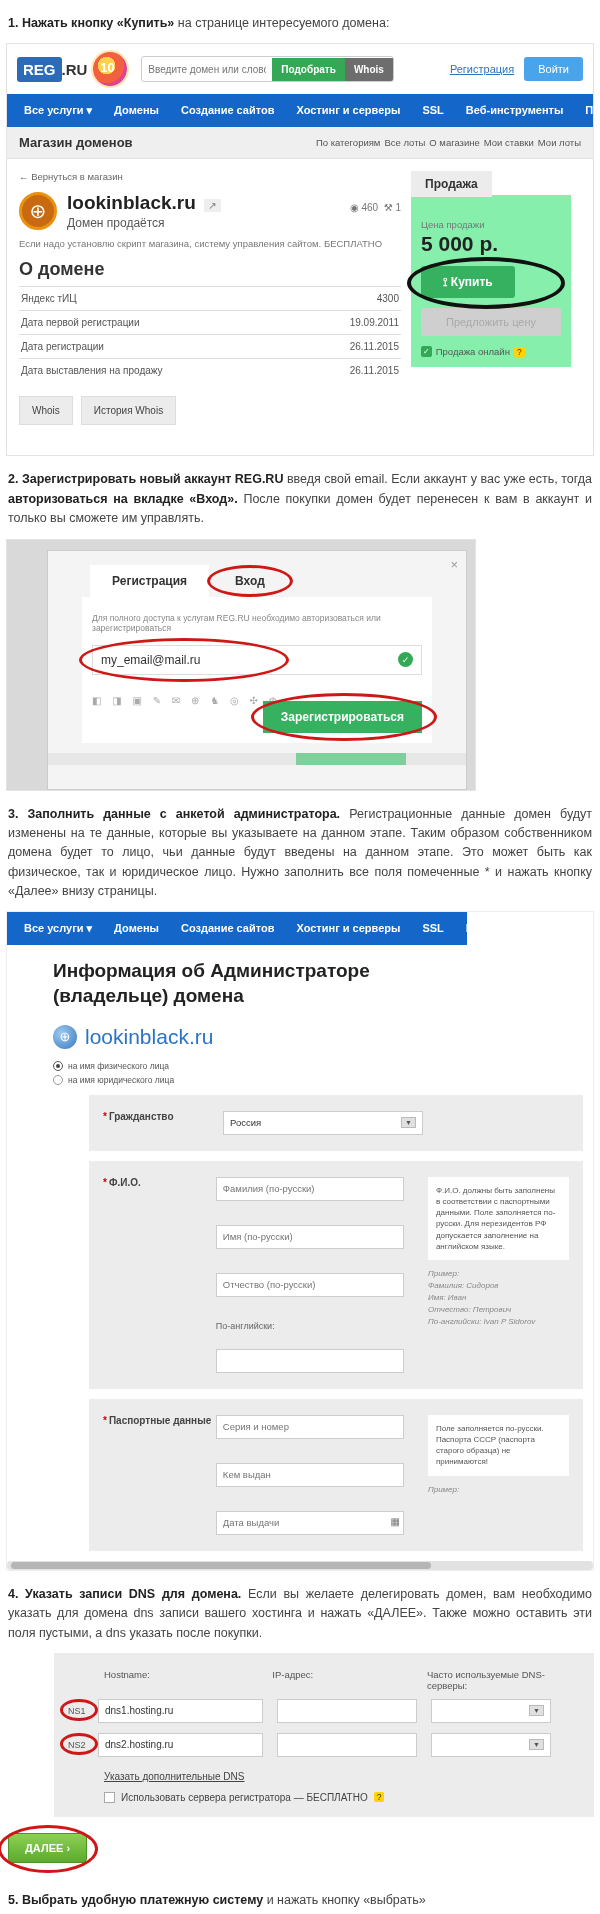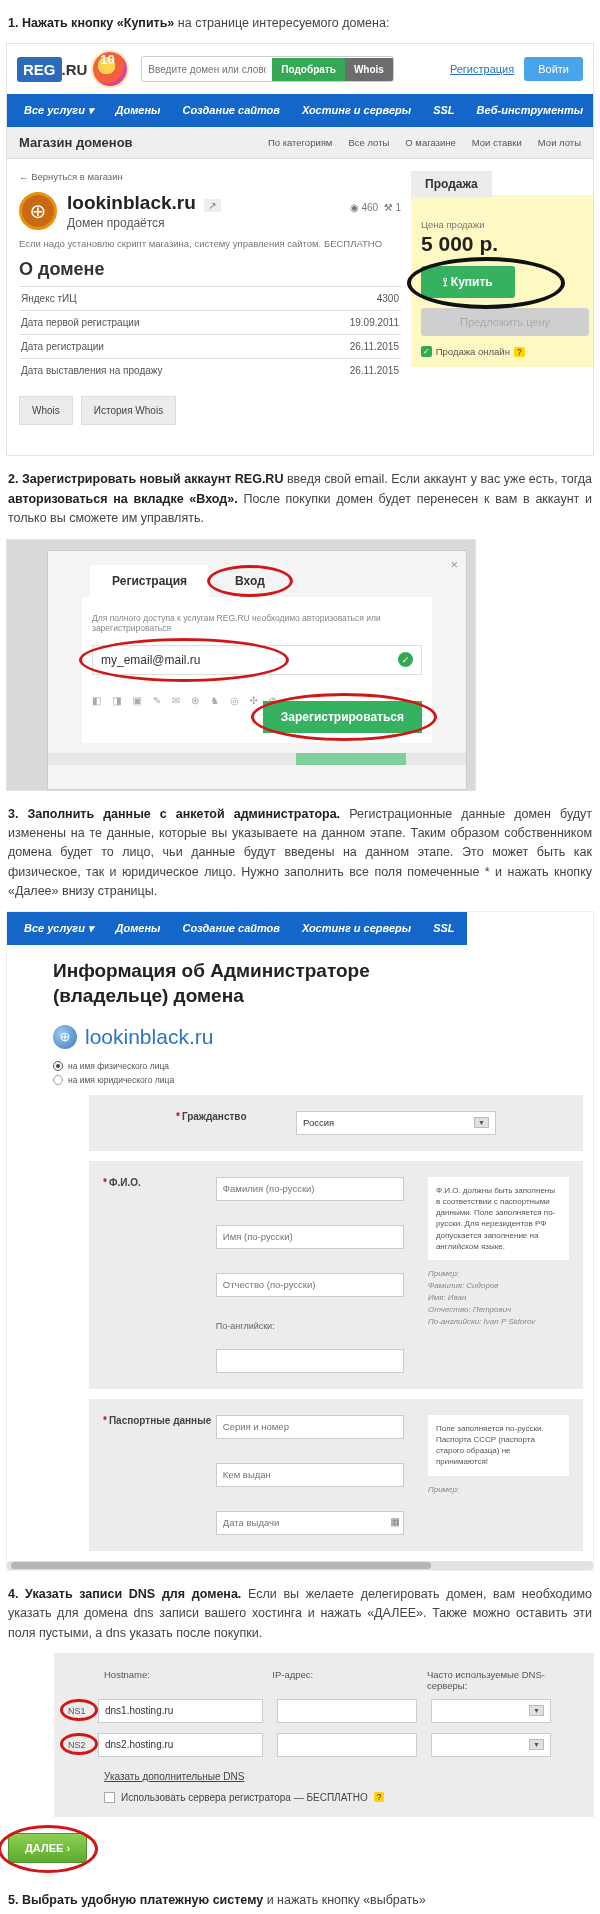--- a/index.html
+++ b/index.html
@@ -10,55 +10,55 @@
   .step-text b { color:#222; }
 
   
   .shot { position:relative; border:1px solid #e3e3e3; background:#fff; margin:8px 0 14px 0; overflow:hidden; }
 
   
   .hdr { display:flex; align-items:center; padding:8px 10px; background:#fff; }
   .logo-house { background:#2b6bb8; color:#fff; font-weight:bold; font-size:15px; padding:4px 6px; border-radius:3px; position:relative; }
   .logo-ru { font-weight:bold; font-size:15px; color:#333; margin-right:6px; }
   .ten-years { width:34px; height:34px; border-radius:50%; background:radial-gradient(circle at 40% 40%, #ffd24d 0 30%, #f2603d 31% 60%, #e3418f 61% 100%); margin-right:14px; position:relative; box-shadow:0 0 0 2px #ffe9b0; }
-  .ten-years span { position:absolute; top:0; left:7px; color:#fff; font-weight:bold; font-size:13px; }
+  .ten-years span { position:absolute; top:8px; left:7px; color:#fff; font-weight:bold; font-size:13px; }
   .search-wrap { display:flex; align-items:center; border:1px solid #ccc; border-radius:3px; overflow:hidden; height:26px; }
   .search-wrap input { border:0; outline:none; padding:0 6px; width:130px; font-size:10px; color:#999; }
   .btn-green { background:#35a855; color:#fff; border:0; font-weight:bold; font-size:10px; padding:6px 9px; cursor:pointer; }
   .btn-gray-dark { background:#6d6d6d; color:#fff; border:0; font-weight:bold; font-size:10px; padding:6px 9px; cursor:pointer; }
   .hdr-right { margin-left:auto; display:flex; align-items:center; gap:10px; }
   .link-blue { color:#2a74c4; text-decoration:underline; font-size:11px; cursor:pointer; }
   .btn-login { background:#49a4e9; color:#fff; border:0; border-radius:3px; font-size:11px; padding:6px 14px; cursor:pointer; }
 
-  .navbar { background:#1467c8; display:flex; gap:0; padding:0 6px;font-style:italic; }
+  .navbar { background:#1467c8; display:flex; gap:0; padding:0 6px; }
   .navbar .nav-item { color:#fff; font-weight:bold; font-size:11px; padding:10px 11px; cursor:pointer; white-space:nowrap; }
 
   .subbar { background:#efefef; display:flex; align-items:center; padding:8px 12px; border-bottom:1px solid #e0e0e0; }
   .subbar .title { font-weight:bold; font-size:13px; }
-  .subbar .links { margin-left:auto; display:flex; gap:16px; }
+  .subbar .links { margin-left:auto; display:flex; gap:4px; }
   .subbar .links span { font-size:9.5px; color:#555; cursor:pointer; }
 
   .shop-body { display:flex; padding:10px 12px 14px 12px; }
   .shop-left { flex:1; padding-right:10px; }
   .back-link { font-size:9.5px; color:#666; cursor:pointer; margin-bottom:10px; display:inline-block; }
   .domain-head { display:flex; align-items:flex-start; margin-bottom:8px; }
   .globe-orange { width:38px; height:38px; border-radius:50%; background:#c96a12; color:#fff; display:flex; align-items:center; justify-content:center; font-size:20px; margin-right:10px; border:3px solid #e8920f; }
   .domain-name { font-size:19px; font-weight:bold; color:#222; }
   .ext-box { background:#eee; font-size:10px; padding:1px 4px; color:#777; margin-left:5px; cursor:pointer; }
   .domain-sub { font-size:12px; color:#555; margin-top:2px; }
   .stats { margin-left:auto; font-size:10px; color:#777; white-space:nowrap; padding-top:10px; }
   .note-line { font-size:9.5px; color:#777; margin:8px 0 10px 0; }
   .h-about { font-weight:bold; font-size:18px; margin-bottom:6px; }
   .info-row { display:flex; justify-content:space-between; border-top:1px solid #ddd; padding:6px 2px; font-size:10px; color:#555; }
   .info-row:last-of-type { border-bottom:1px solid #ddd; }
   .whois-btns { margin:14px 0 16px 0; display:flex; gap:8px; }
   .btn-soft { background:#ececec; border:1px solid #ddd; font-size:10px; color:#444; padding:8px 12px; cursor:pointer; }
   .h-cats { font-weight:bold; font-size:13px; border-bottom:1px solid #ccc; padding-bottom:8px; }
 
-  .sale-panel { width:188px; background:#fef9c3; padding:10px; position:relative; }
+  .sale-panel { width:160px; background:#86efac; padding:10px; position:relative; }
   .sale-tab { position:absolute; top:-24px; left:0; background:#ececec; font-weight:bold; font-size:12px; padding:6px 14px; }
   .sale-panel-inner { margin-top:14px; }
   .price-label { font-size:9.5px; color:#777; }
   .price { font-size:21px; font-weight:bold; color:#222; margin:2px 0 10px 0; }
   .buy-wrap { position:relative; display:inline-block; margin-bottom:10px; }
   .btn-buy { background:#35b15f; color:#fff; border:0; border-radius:3px; font-weight:bold; font-size:12px; padding:9px 22px; cursor:pointer; }
   .black-ellipse { position:absolute; top:-9px; left:-14px; width:158px; height:52px; border:4px solid #111; border-radius:50%; pointer-events:none; }
   .btn-offer { background:#cfcfcf; color:#aaa; border:0; border-radius:3px; font-size:11px; padding:8px 12px; width:100%; cursor:default; margin-bottom:10px; }
   .online-row { font-size:9.5px; color:#555; display:flex; align-items:center; gap:4px; }
   .chk-green { color:#fff; background:#35a855; border-radius:2px; font-size:8px; padding:1px 2px; }
@@ -88,21 +88,21 @@
   .admin-content { padding:14px 10px 0 46px; }
   .h-admin { font-size:19px; font-weight:bold; color:#222; line-height:1.3; margin-bottom:16px; width:420px; }
   .admin-domain { display:flex; align-items:center; gap:8px; margin-bottom:12px; }
   .globe-blue { width:24px; height:24px; border-radius:50%; background:radial-gradient(circle at 35% 35%, #9ec9ef, #3879c0); color:#fff; font-size:13px; display:flex; align-items:center; justify-content:center; }
   .admin-domain .nm { font-size:21px; color:#2a74c4; }
   .q-blue { font-size:11px; color:#2a74c4; margin-bottom:8px; }
   .radio-row { display:flex; align-items:center; gap:5px; font-size:8.5px; color:#555; margin-bottom:4px; }
   .radio { width:10px; height:10px; border-radius:50%; border:1px solid #999; background:#fff; position:relative; }
   .radio.sel { border-color:#555; }
   .radio.sel::after { content:""; position:absolute; inset:2px; border-radius:50%; background:#444; }
-  .form-block { background:#ececec; margin:10px 0 10px 36px; padding:16px 14px; display:flex;justify-content:center; }
+  .form-block { background:#ececec; margin:10px 0 10px 36px; padding:16px 14px; display:flex; }
   .fb-label { width:120px; font-size:10px; color:#444; font-weight:bold; }
   .star { color:#c00; margin-right:2px; }
   .fb-fields { width:200px; display:flex; flex-direction:column; gap:24px; }
   .fb-fields input, .sel-box { border:1px solid #ccc; background:#fff; height:24px; font-size:9.5px; color:#999; padding:0 6px; outline:none; width:100%; }
   .sel-box { display:flex; align-items:center; justify-content:space-between; color:#333; cursor:pointer; width:200px; }
   .sel-arrow { background:#e0e0e0; border:1px solid #bbb; font-size:7px; color:#555; padding:1px 3px; }
   .sub-label { font-size:9px; color:#666; margin-bottom:-6px; }
   .fb-help { margin-left:24px; width:150px; }
   .help-box { background:#fff; font-size:8px; color:#555; padding:8px; line-height:1.4; }
   .example { font-size:8px; color:#888; font-style:italic; margin-top:8px; line-height:1.5; }

